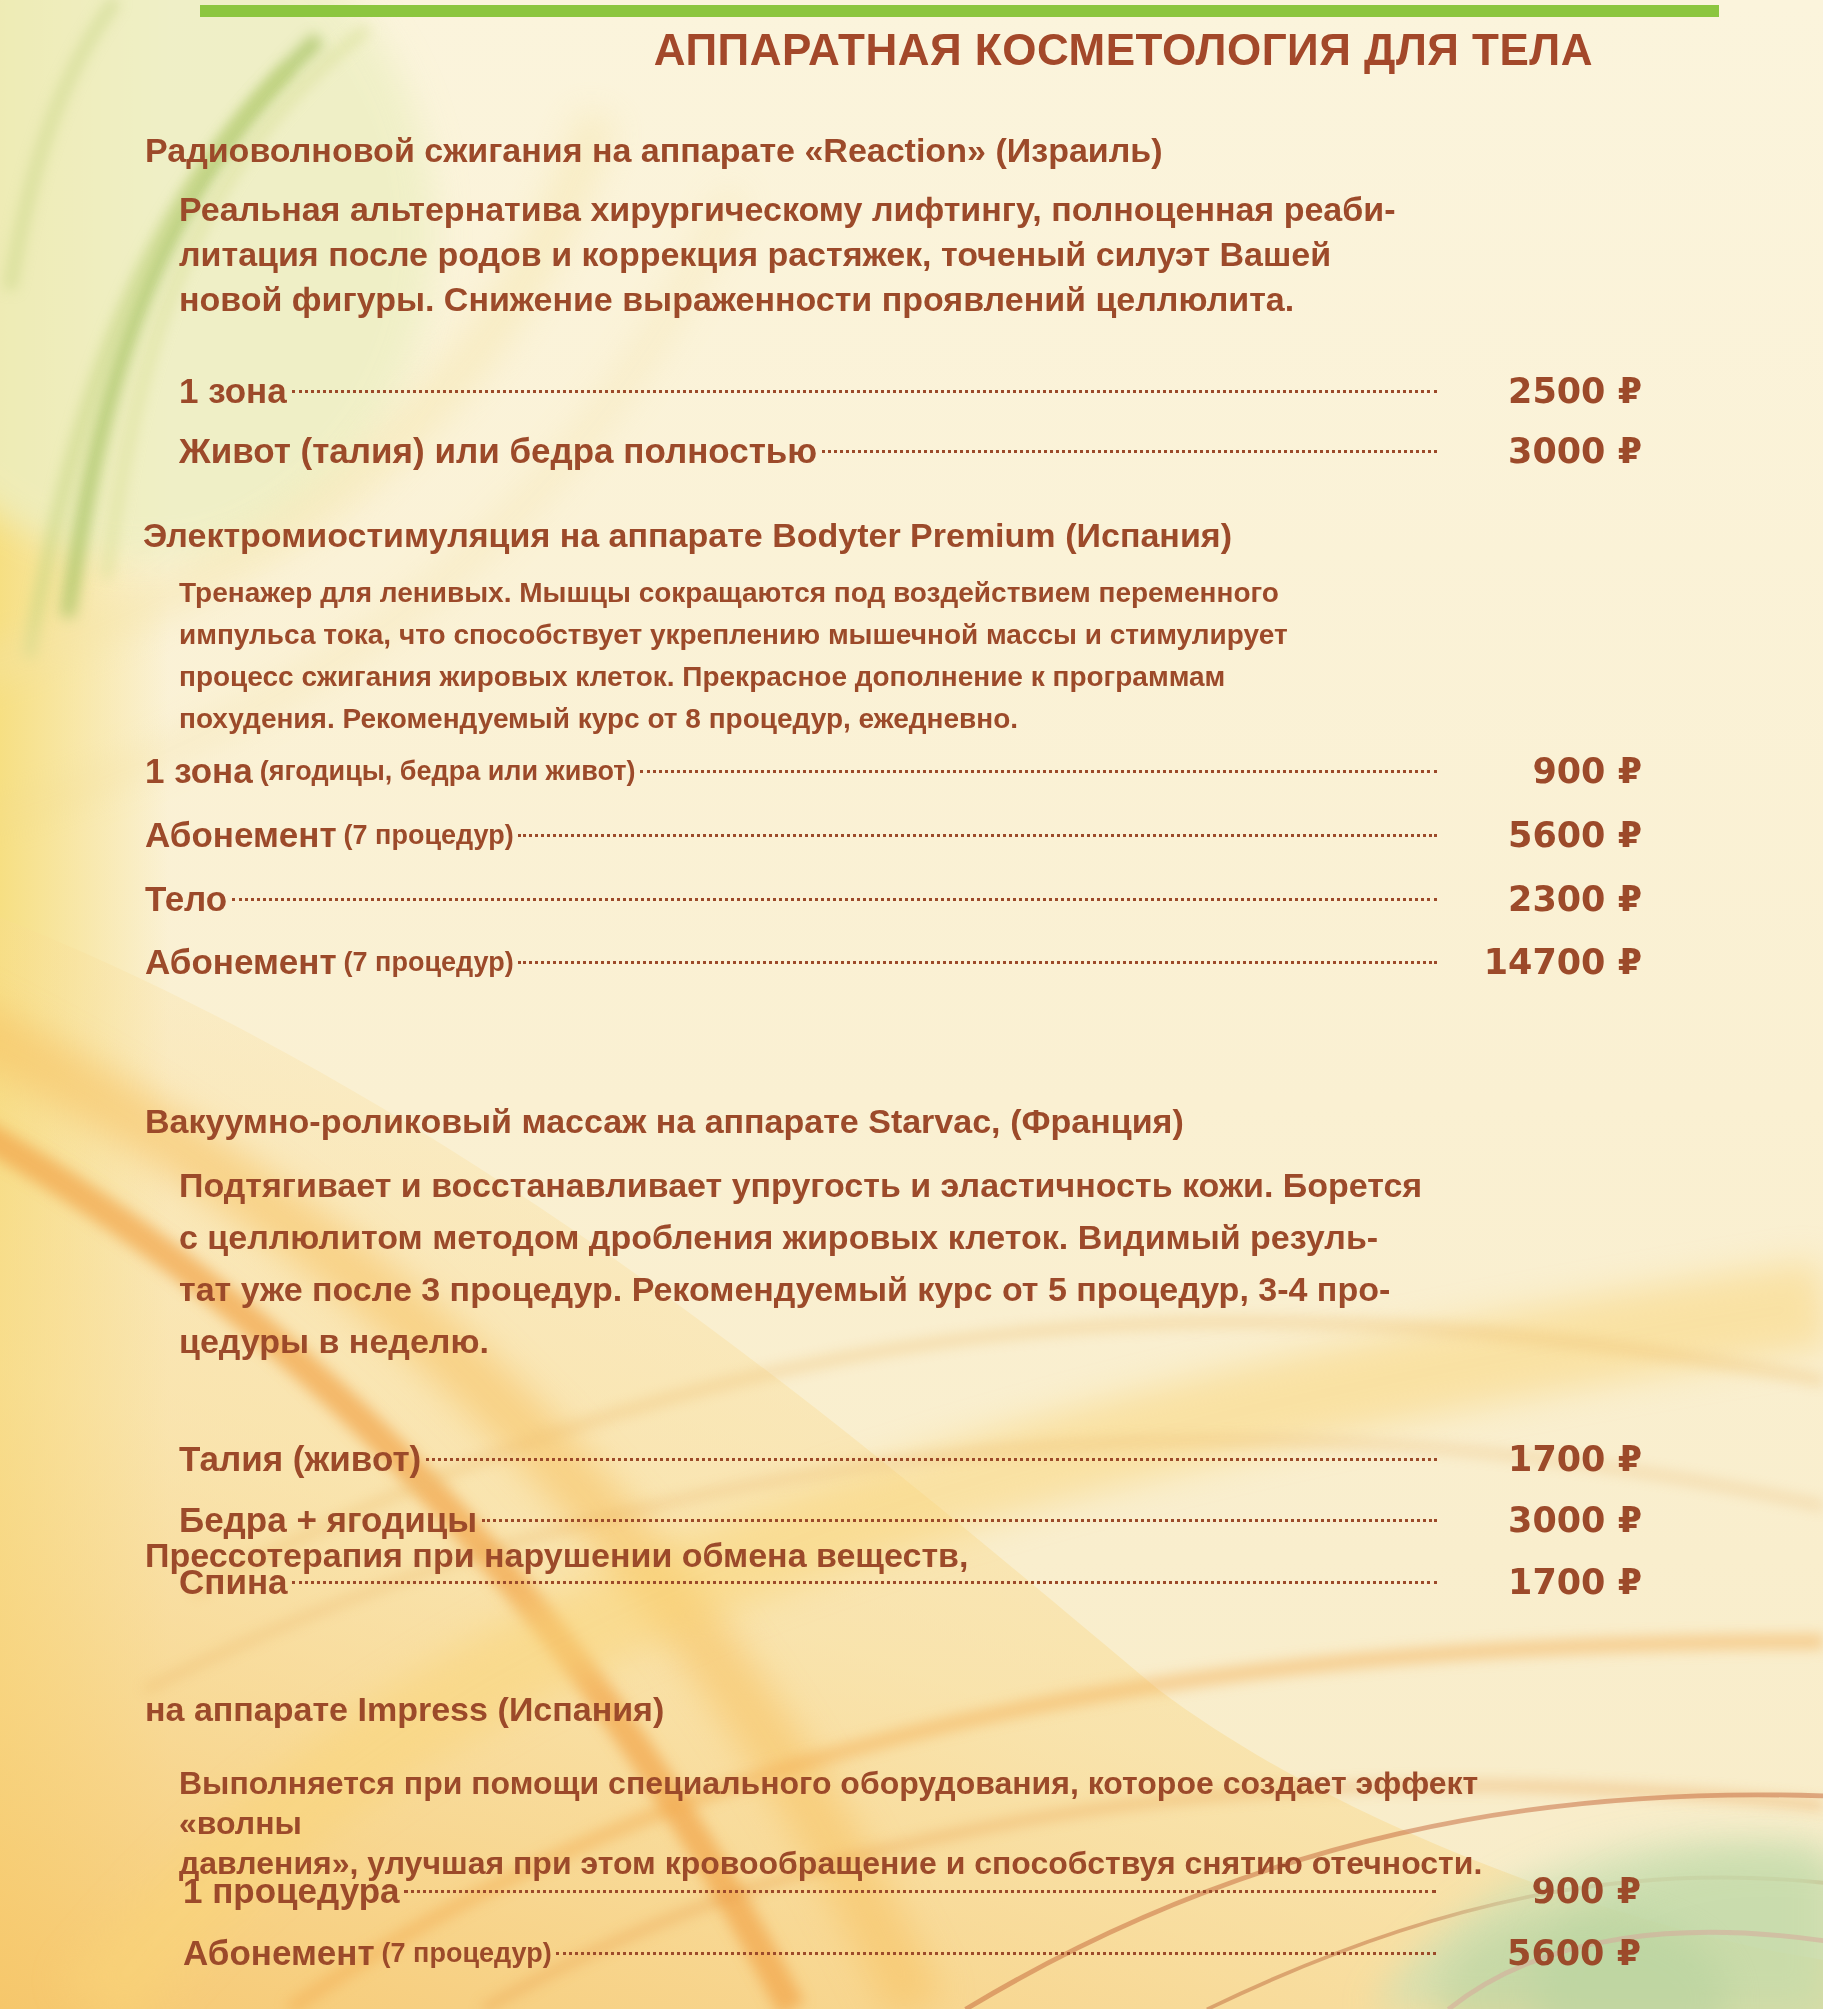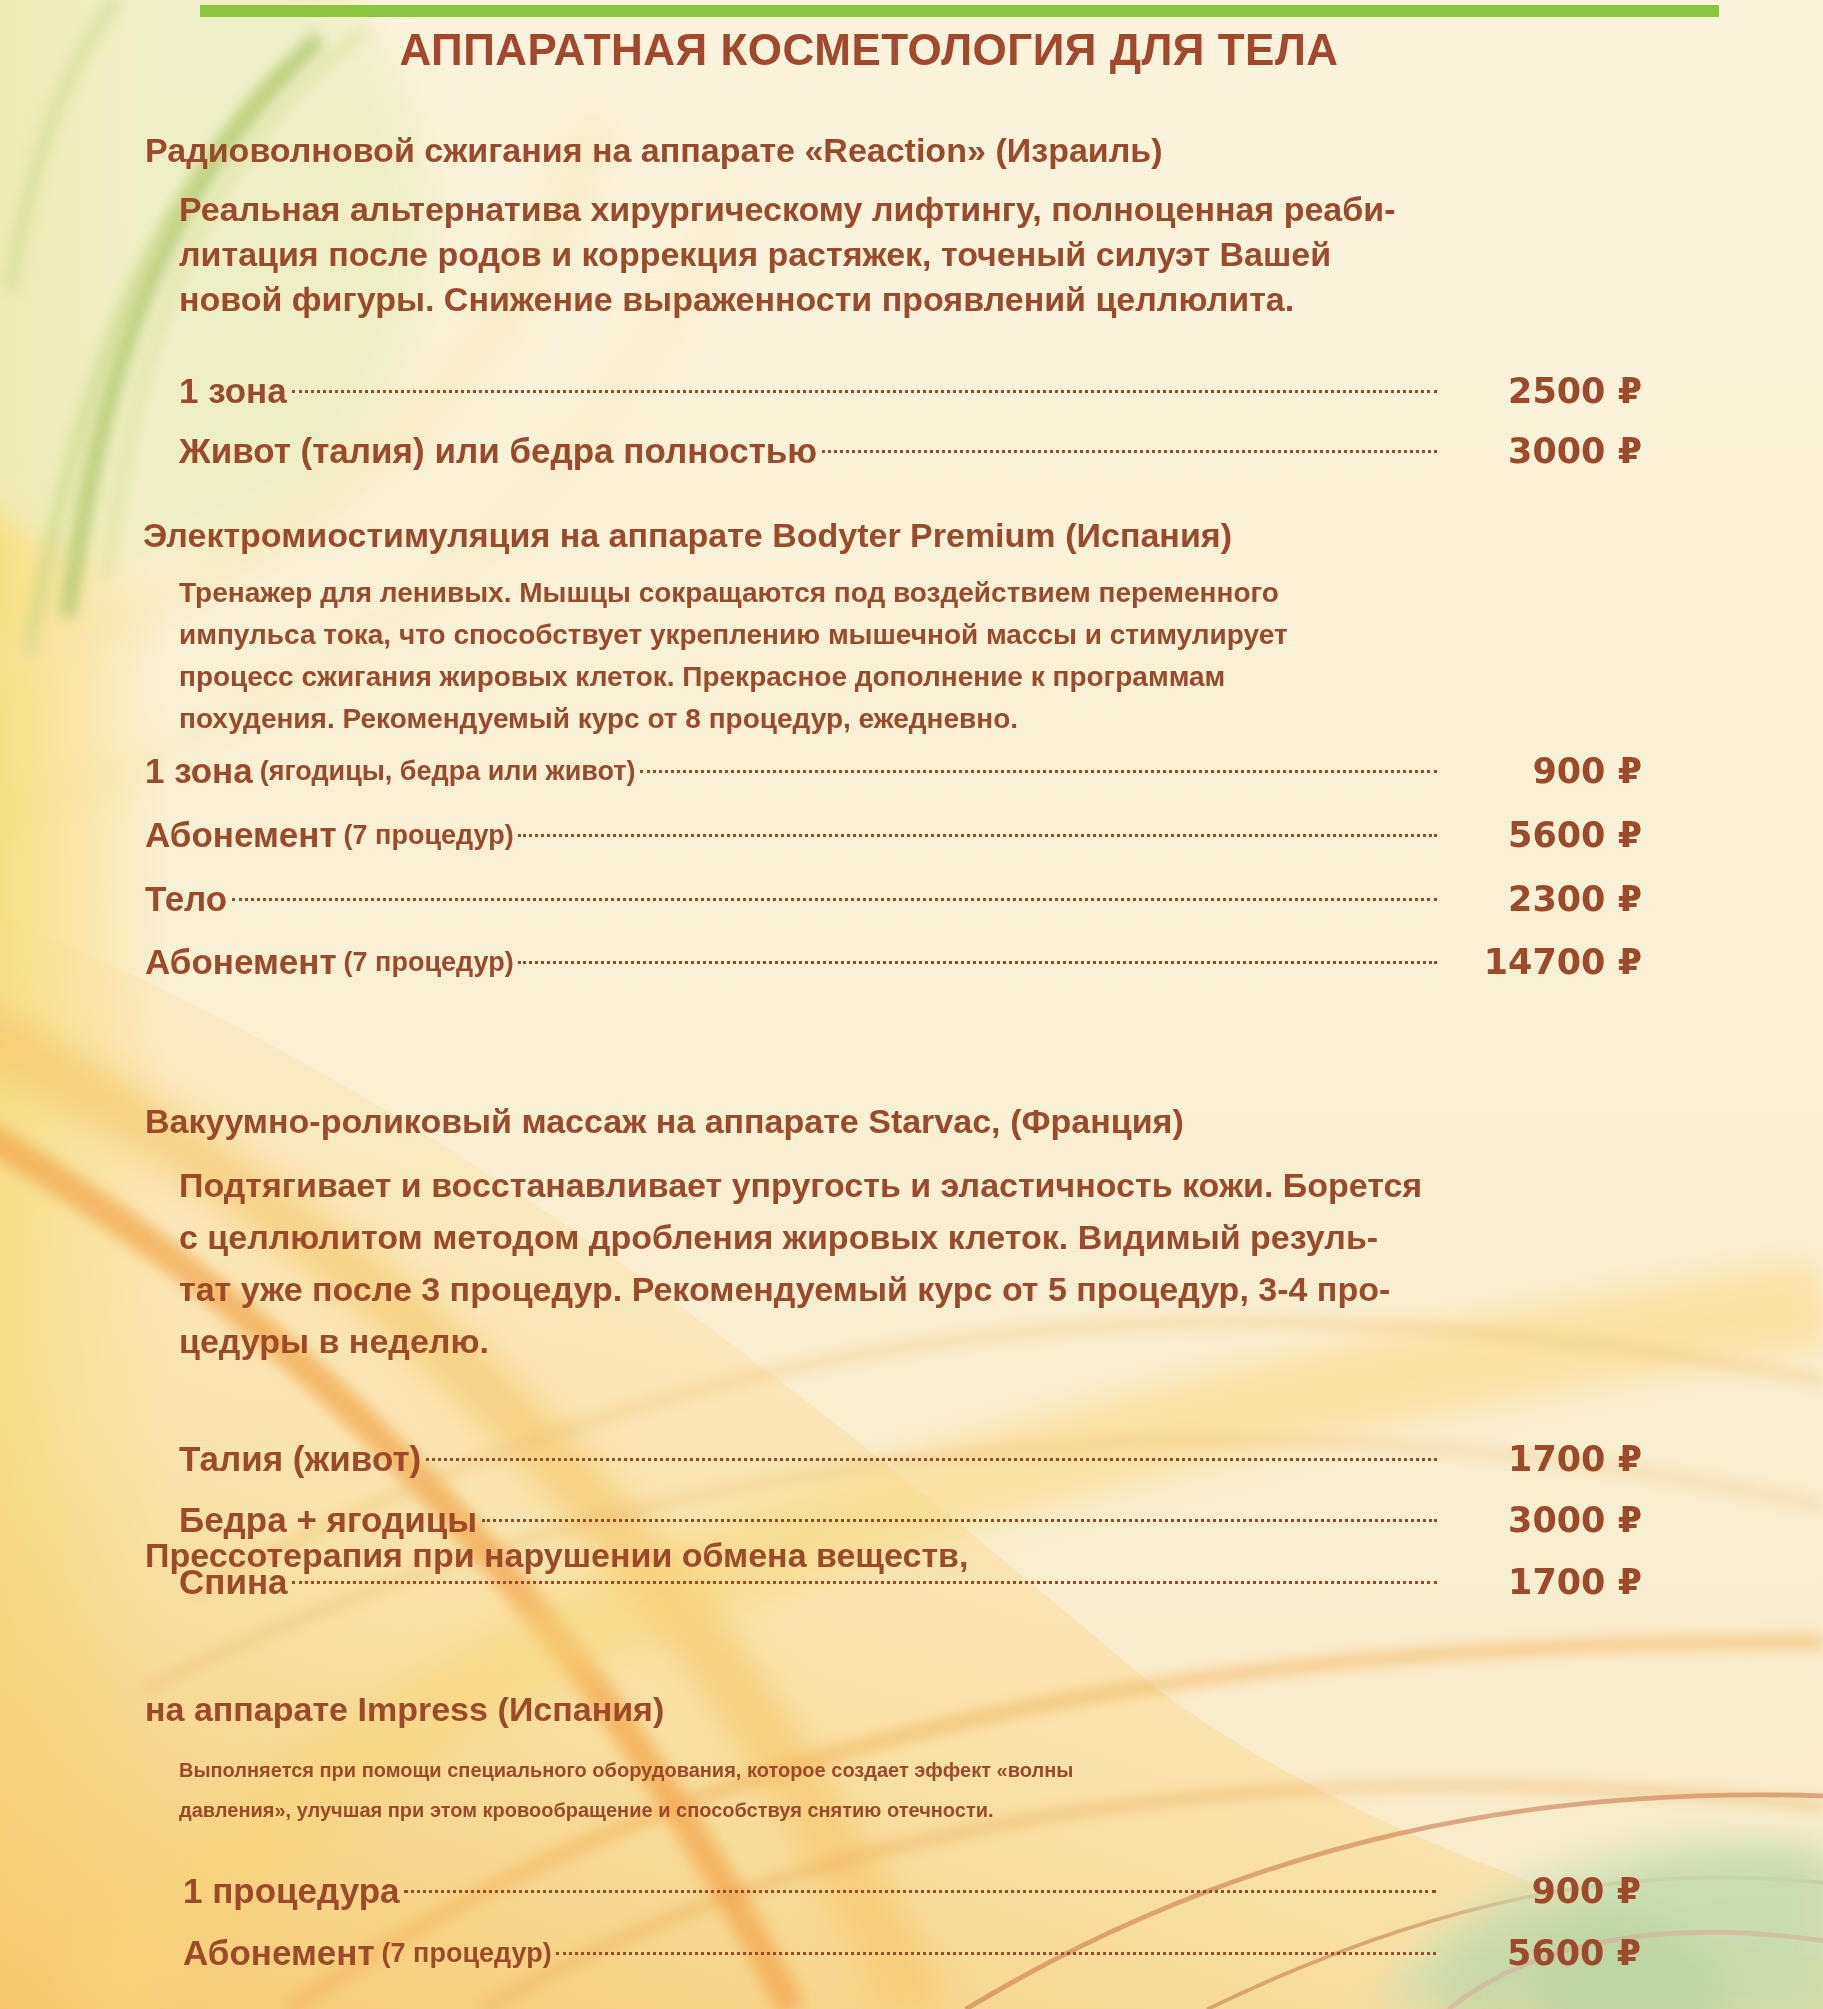--- a/index.html
+++ b/index.html
@@ -3,29 +3,29 @@
 <meta charset="utf-8">
 <style>
   html,body{margin:0;padding:0;}
   body{font-family:"Liberation Sans",sans-serif;}
   #page{position:relative;width:1824px;height:2009px;overflow:hidden;
         background:linear-gradient(180deg,#FBF4DC 0%,#FAF0D2 55%,#F8ECC8 100%);}
   .bg{position:absolute;inset:0;z-index:0;}
   .topbar{position:absolute;left:200px;top:4.8px;width:1519px;height:12.6px;
           background:#8CC63F;z-index:2;}
   .content{position:absolute;inset:0;z-index:2;color:#9C4A2A;}
-  .title{position:absolute;left:145px;top:25px;width:1448px;text-align:center;
+  .title{position:absolute;left:145px;top:25px;width:1448px;text-align:right;
          font-size:44px;font-weight:700;color:#A3482A;letter-spacing:0.5px;white-space:nowrap;}
   .sec-head{position:absolute;font-size:34px;font-weight:700;white-space:nowrap;}
   .sec-head .origin{font-size:34px;margin-left:9.7px;}
   .desc{position:absolute;font-weight:700;white-space:pre-line;}
   .desc.lg{font-size:34px;line-height:45px;}
   .desc.lg3{font-size:34px;line-height:52px;}
   .desc.sm{font-size:28px;line-height:42px;}
-  .desc.sm4{font-size:20px;line-height:40px;}
+  .desc.sm4{font-size:32px;line-height:40px;margin-top:13px;}
   .row{position:absolute;display:flex;align-items:center;font-weight:700;}
   .row .lbl{font-size:35px;white-space:nowrap;}
   .row .note{font-size:27px;margin-left:7px;white-space:nowrap;}
   .row .leader{flex:1;min-width:19.3px;border-bottom:3.4px dotted #9C4A2A;
                margin-left:4.8px;margin-right:31px;}
   .row .price{font-size:35px;width:174px;text-align:right;white-space:nowrap;
               font-family:"DejaVu Sans","Liberation Sans",sans-serif;}
 </style>
 </head>
 <body>

